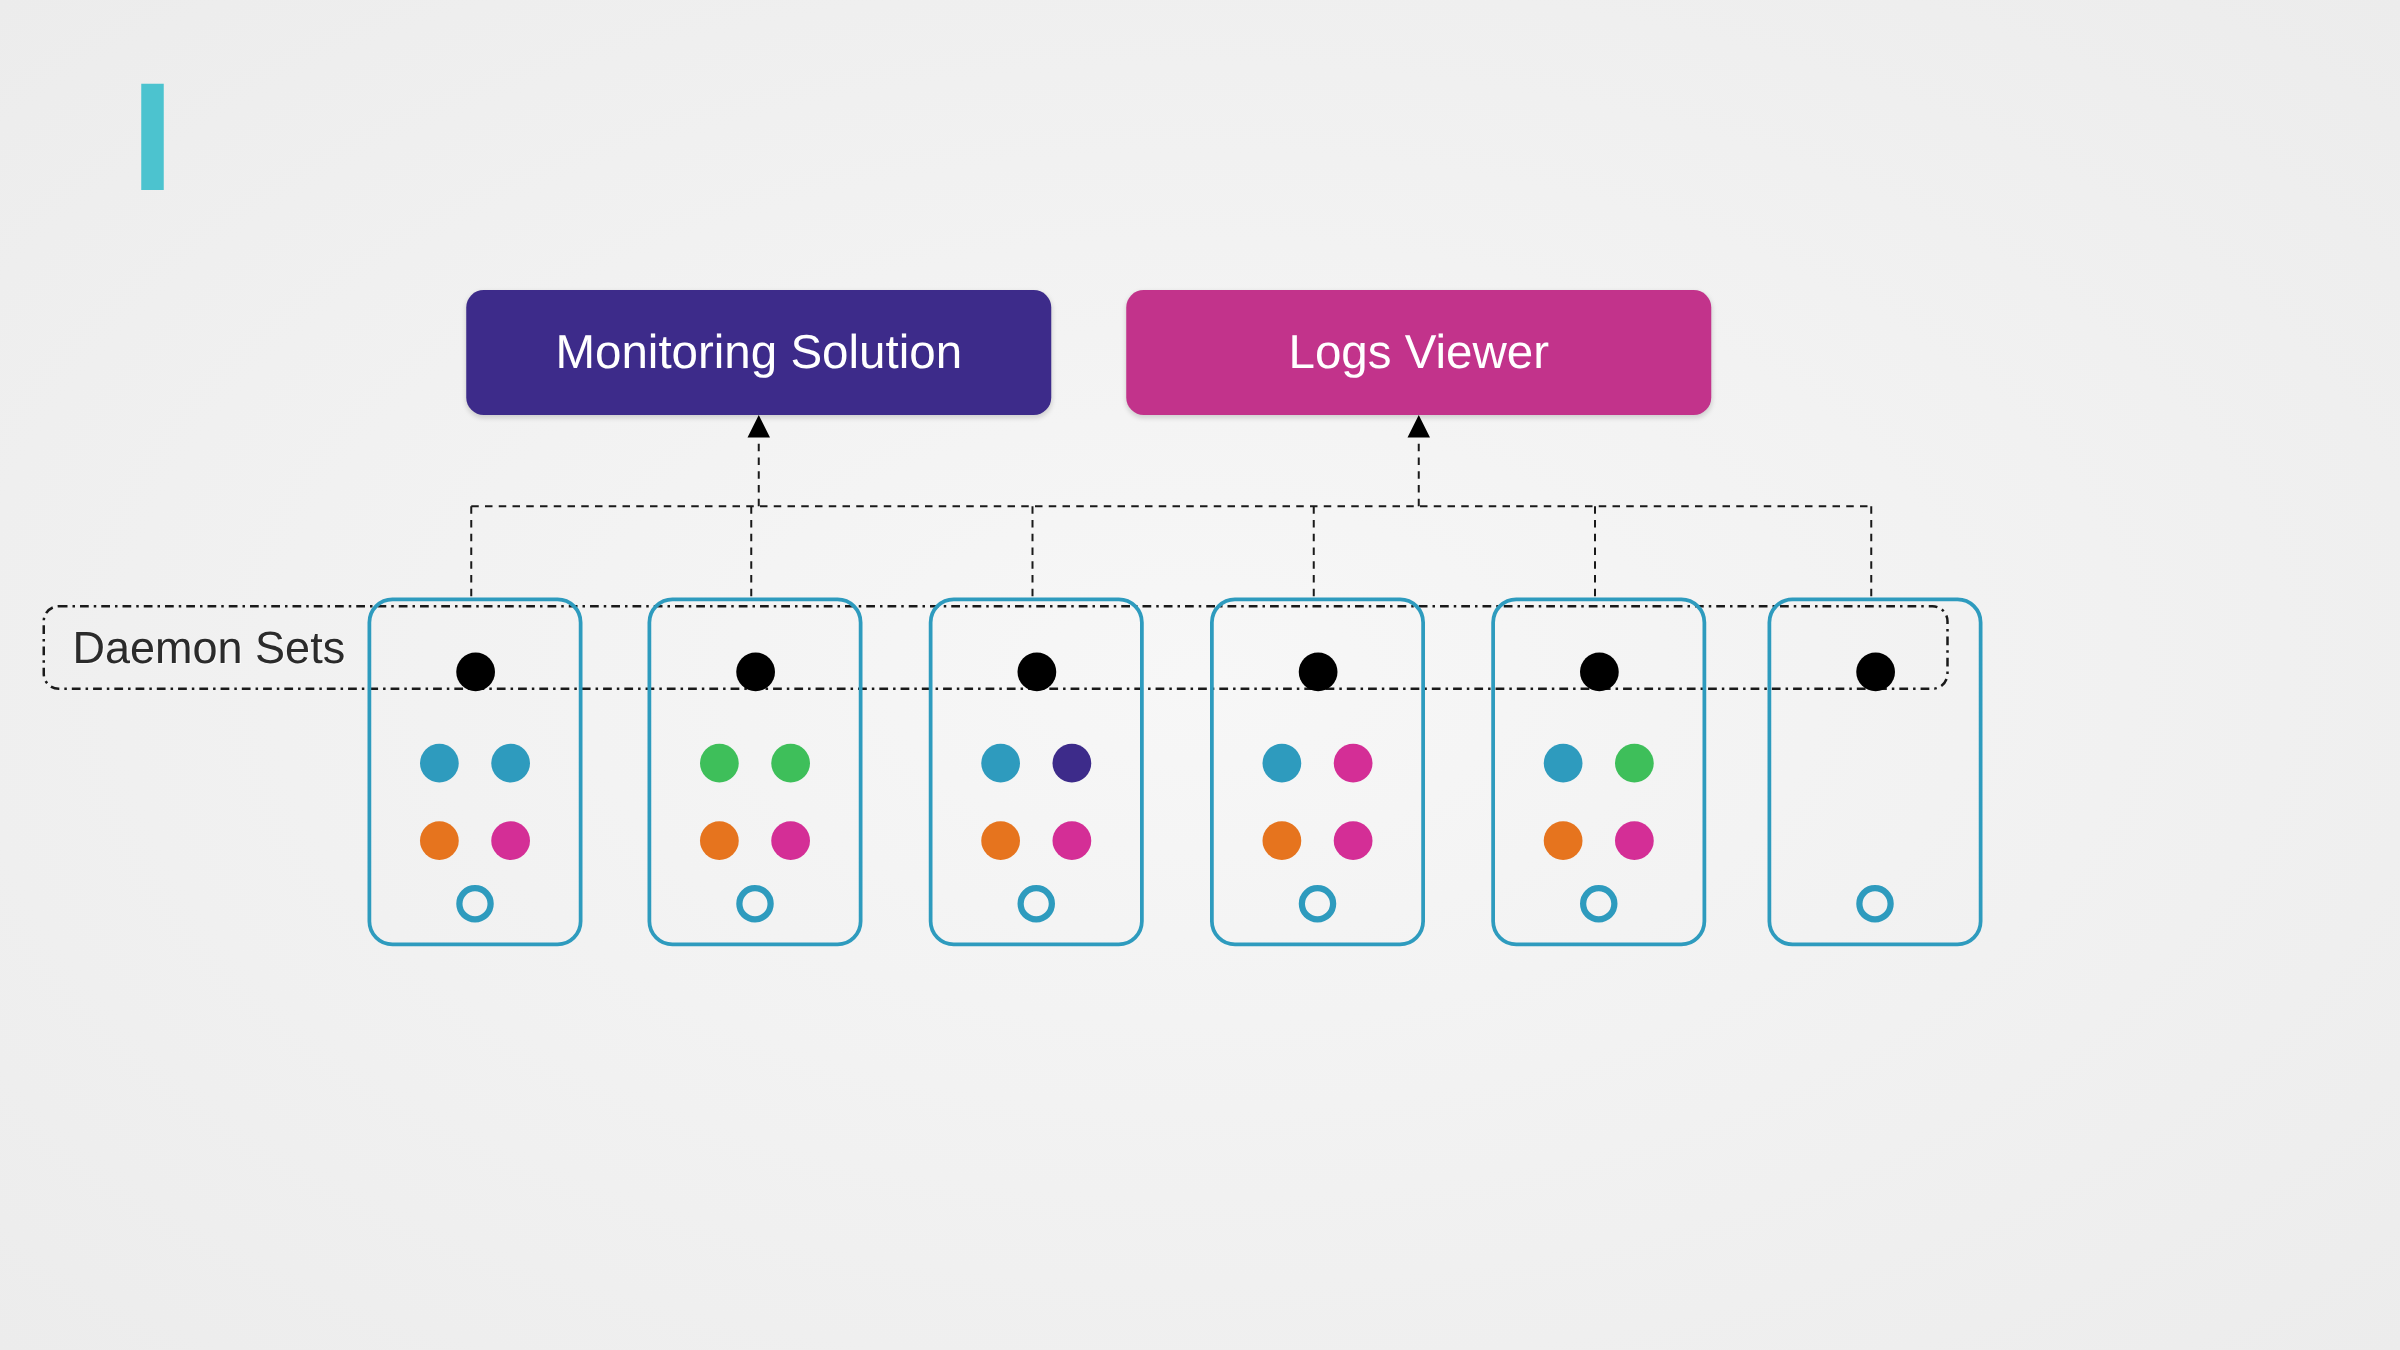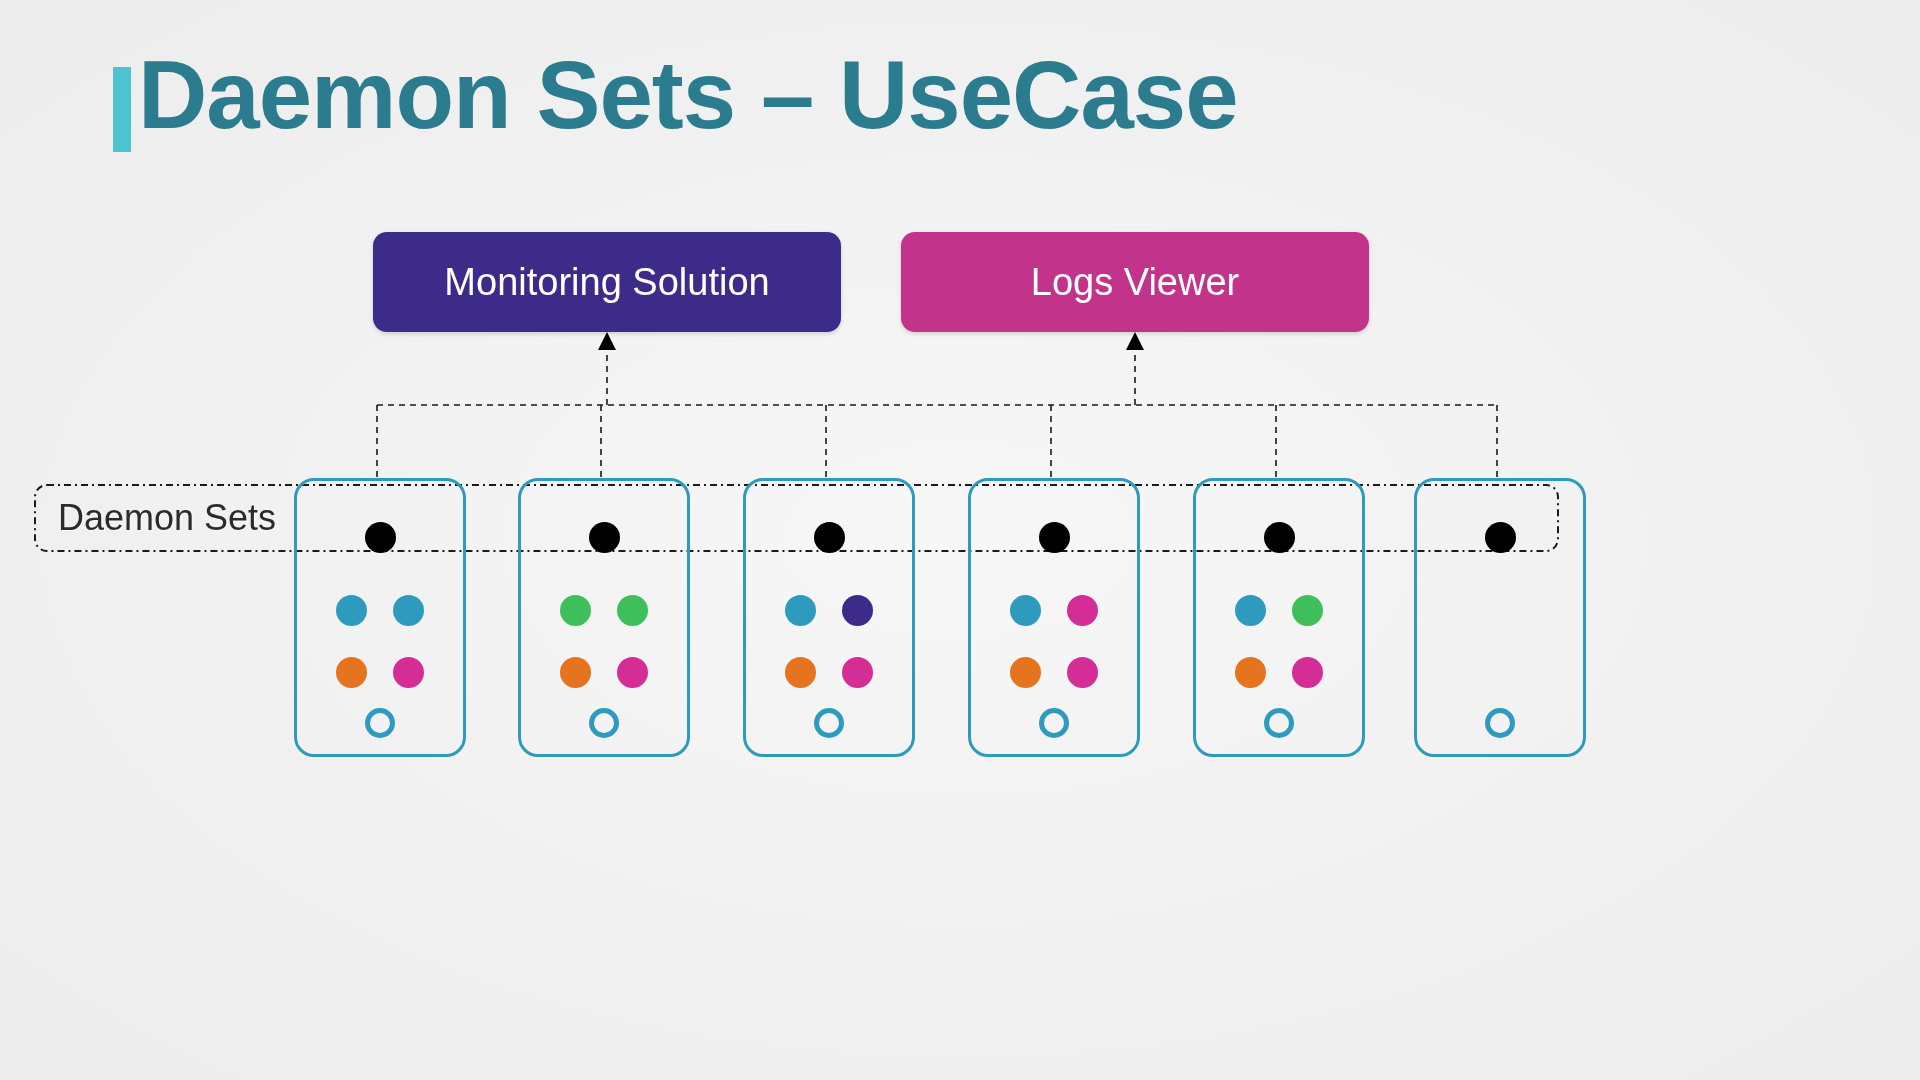--- a/index.html
+++ b/index.html
@@ -130,21 +130,20 @@
     box-sizing: border-box;
     background: transparent;
   }
 </style>
 </head>
 <body>
 
 <div class="slide">
 
   <div class="title-accent"></div>
-  <div class="title">Daemon Sets – UseCase</div>
 
   <div class="usecase-box logs">
     <span>Logs Viewer</span>
   </div>
   <div class="usecase-box monitoring">
     <span>Monitoring Solution</span>
   </div>
 
   <svg class="overlay">
       <line x1="377" y1="405" x2="1497" y2="405" stroke="#1a1a1a" stroke-width="1.6" stroke-dasharray="6,5"></line>

